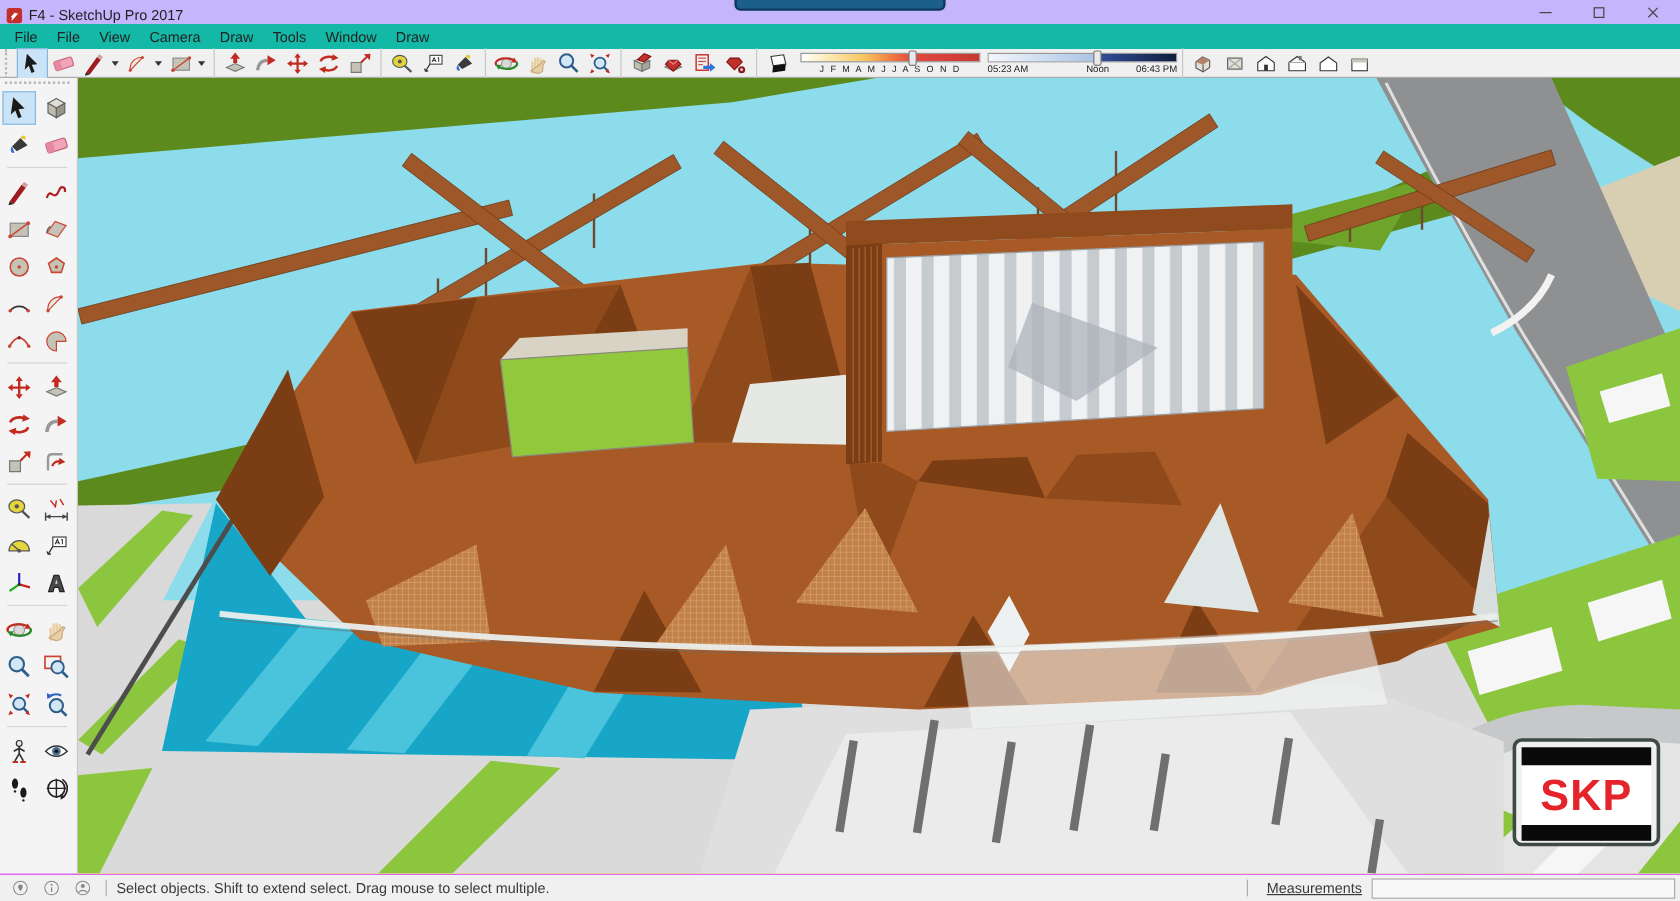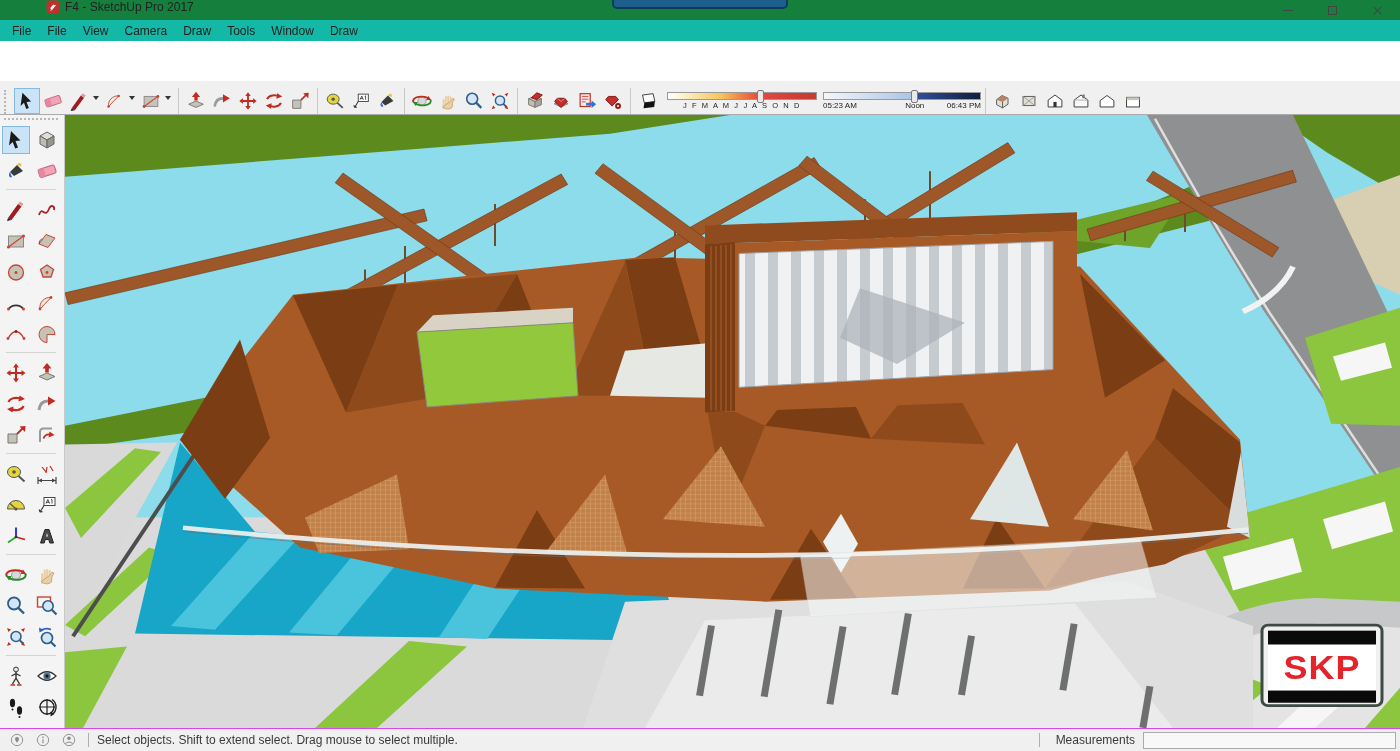--- a/index.html
+++ b/index.html
@@ -1,44 +1,44 @@
 <!DOCTYPE html>
 <html><head>
 <meta charset="utf-8">
 <style>
   * { margin:0; padding:0; box-sizing:border-box; }
   html,body { width:1400px; height:751px; overflow:hidden; background:#fff;
     font-family:"Liberation Sans", sans-serif; }
   #app { width:1400px; height:751px; display:flex; flex-direction:column; }
 
   
-  .titlebar { height:20px; background:#15803d; display:flex; align-items:flex-start;
-    position:relative; font-size:12px; color:#222; flex:0 0 auto;padding-left:41px; }
+  .titlebar { height:20px; background:#c4b5fd; display:flex; align-items:flex-end;
+    position:relative; font-size:12px; color:#222; flex:0 0 auto; }
   .app-icon { width:14px; height:14px; margin:0 5px 0 5px; display:inline-block; }
   .app-icon svg { width:14px; height:14px; }
   .overlay-tab { position:absolute; left:612px; top:-5px; width:176px; height:14px;
     background:#1D5F8C; border:2px solid #0E3A5C; border-radius:5px; }
   .win-controls { margin-left:auto; display:flex; height:100%; }
   .wc { width:45px; height:100%; display:flex; align-items:center; justify-content:center; }
   .wc-min-glyph { width:10px; height:0; border-top:1px solid #444; }
   .wc-max-glyph { width:9px; height:9px; border:1px solid #444; }
   .wc-close-glyph { position:relative; width:11px; height:11px; }
   .wc-close-glyph::before,.wc-close-glyph::after { content:""; position:absolute; left:5px; top:0;
     width:1px; height:11px; background:#444; }
   .wc-close-glyph::before { transform:rotate(45deg); }
   .wc-close-glyph::after  { transform:rotate(-45deg); }
 
   
   .menubar { height:21px; background:#14b8a6; display:flex; align-items:center;
     font-size:12px; color:#222; padding-left:4px; flex:0 0 auto; }
   .menu-item { padding:2px 8px; cursor:default; }
 
   
-  .toolbar { height:34px; background:#F0F0F0; border-bottom:1px solid #ABABAB;
-    display:flex; align-items:flex-end; flex:0 0 auto; padding-left:2px;margin-top:40px; }
+  .toolbar { height:24px; background:#F0F0F0; border-bottom:1px solid #ABABAB;
+    display:flex; align-items:center; flex:0 0 auto; padding-left:2px; }
   .tgrip { width:6px; height:24px; border-left:2px dotted #B8B8B8; margin:0 4px 0 2px; }
   .tsep { width:1px; height:26px; background:#C8C8C8; margin:0 4px; }
   .tbtn { width:26px; height:26px; border:1px solid transparent; background:transparent;
     padding:1px; display:flex; align-items:center; justify-content:center; }
   .tbtn svg { width:22px; height:22px; }
   .tbtn.active { background:#CBE3F6; border:1px solid #86B9E0; }
   .dd { width:0; height:0; border:3px solid transparent; border-top:4px solid #333;
     margin:4px 3px 0 1px; align-self:center; }
 
   
@@ -76,21 +76,21 @@
   .viewport svg.scene { position:absolute; inset:0; width:100%; height:100%; display:block; }
 
   
   .statusbar { height:23px; background:#F0F0F0; border-top:1px solid #d946ef;
     display:flex; align-items:center; font-size:12px; color:#3a3a3a; flex:0 0 auto; }
   .sicon { width:17px; height:17px; margin-left:9px; display:flex; align-items:center; }
   .sicon svg { width:16px; height:16px; }
   .ssep { width:1px; height:14px; background:#AFAFAF; margin:0 8px 0 10px; }
   .smsg { white-space:nowrap; }
   .sright { margin-left:auto; display:flex; align-items:center; }
-  .mlabel { margin:0 8px 0 8px; }
+  .mlabel { margin:0 8px 0 8px;text-decoration:underline; }
   .minput { width:253px; height:17px; border:1px solid #ABABAB; background:#F8F8F8;
     font-size:11px; padding:0 4px; margin-right:4px; }
 </style>
 </head>
 <body>
 
 <div id="app">
 
   <div class="titlebar">
     <span class="app-icon"><svg viewBox="0 0 24 24">

